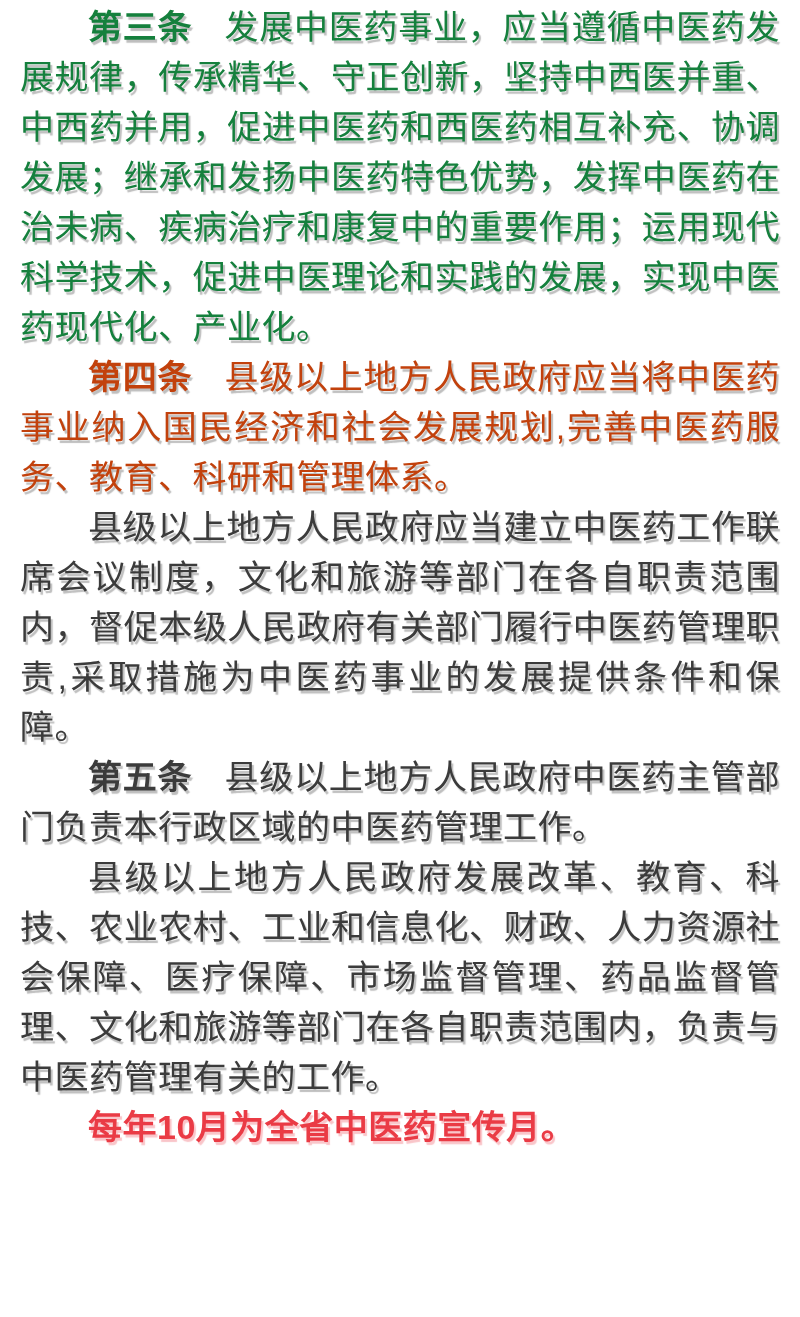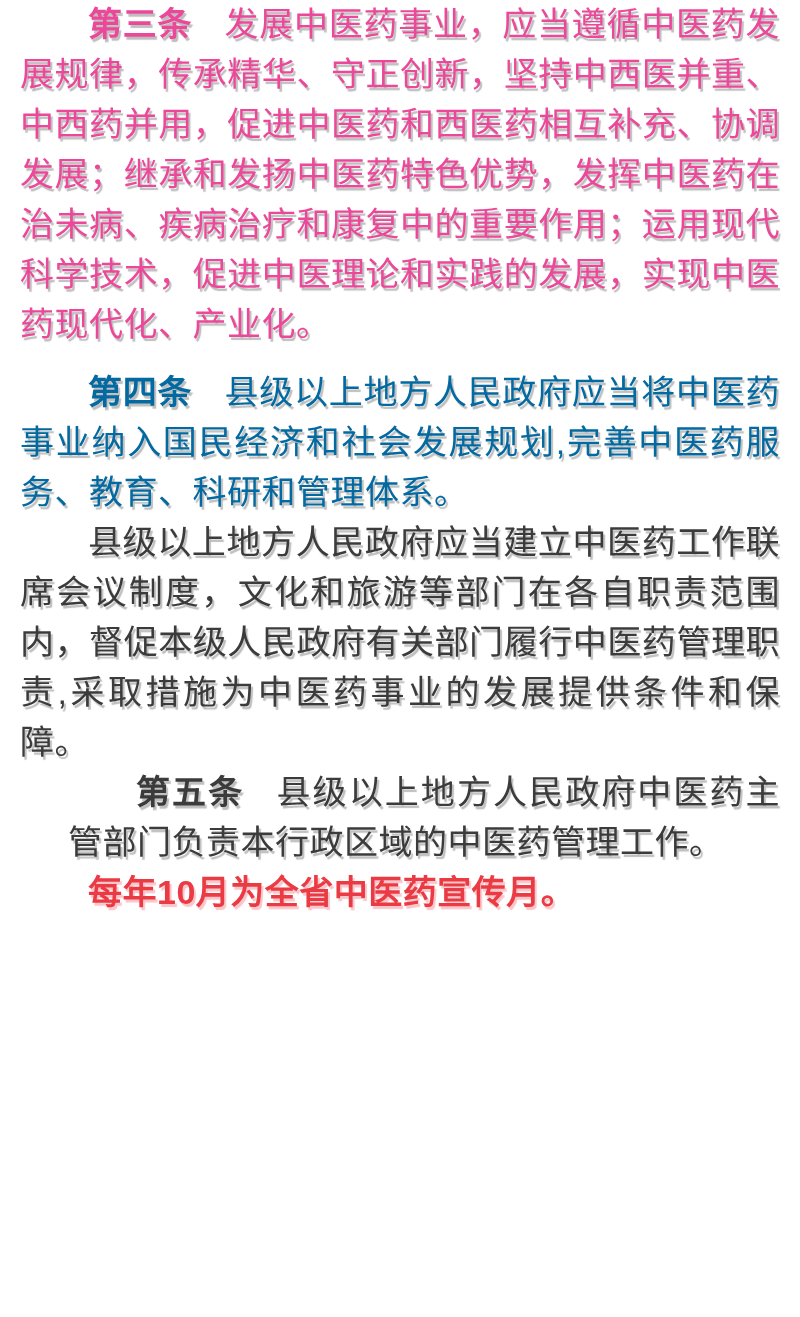--- a/index.html
+++ b/index.html
@@ -39,25 +39,26 @@
     font-weight: bold;
     text-align: left;
     text-shadow: 2px 3px 1px rgba(240,110,120,0.40);
   }
 </style>
 </head>
 <body style="background: rgb(255, 255, 255);">
 
 <main class="doc">
 
-  <p class="para" style="color: #ec4899; font-family: Liberation Mono, monospace;"><strong class="article-no">第三条</strong><span>发展中医药事业，应当遵循中医药发展规律，传承精华、守正创新，坚持中西医并重、中西药并用，促进中医药和西医药相互补充、协调发展；继承和发扬中医药特色优势，发挥中医药在治未病、疾病治疗和康复中的重要作用；运用现代科学技术，促进中医理论和实践的发展，实现中医药现代化、产业化。</span></p>
+  <p class="para" style="color: #15803d;"><strong class="article-no">第三条</strong><span>发展中医药事业，应当遵循中医药发展规律，传承精华、守正创新，坚持中西医并重、中西药并用，促进中医药和西医药相互补充、协调发展；继承和发扬中医药特色优势，发挥中医药在治未病、疾病治疗和康复中的重要作用；运用现代科学技术，促进中医理论和实践的发展，实现中医药现代化、产业化。</span></p>
 
-  <p class="para" style="color: #0369a1; margin-top: 15px;"><strong class="article-no">第四条</strong><span>县级以上地方人民政府应当将中医药事业纳入国民经济和社会发展规划,完善中医药服务、教育、科研和管理体系。</span></p>
+  <p class="para" style="color: #c2410c;"><strong class="article-no">第四条</strong><span>县级以上地方人民政府应当将中医药事业纳入国民经济和社会发展规划,完善中医药服务、教育、科研和管理体系。</span></p>
 
   <p class="para" style="color: rgb(59, 59, 59);"><span>县级以上地方人民政府应当建立中医药工作联席会议制度，文化和旅游等部门在各自职责范围内，督促本级人民政府有关部门履行中医药管理职责,采取措施为中医药事业的发展提供条件和保障。</span></p>
 
-  <p class="para" style="color: rgb(59, 59, 59); margin-left: 48px;"><strong class="article-no">第五条</strong><span>县级以上地方人民政府中医药主管部门负责本行政区域的中医药管理工作。</span></p>
+  <p class="para" style="color: rgb(59, 59, 59);"><strong class="article-no">第五条</strong><span>县级以上地方人民政府中医药主管部门负责本行政区域的中医药管理工作。</span></p>
 
+  <p class="para" style="color: rgb(59, 59, 59);"><span>县级以上地方人民政府发展改革、教育、科技、农业农村、工业和信息化、财政、人力资源社会保障、医疗保障、市场监督管理、药品监督管理、文化和旅游等部门在各自职责范围内，负责与中医药管理有关的工作。</span></p>
 
 
   <p class="para highlight" style="color: rgb(234, 59, 69);"><span>每年10月为全省中医药宣传月。</span></p>
 
 </main>
 
 </body></html>

